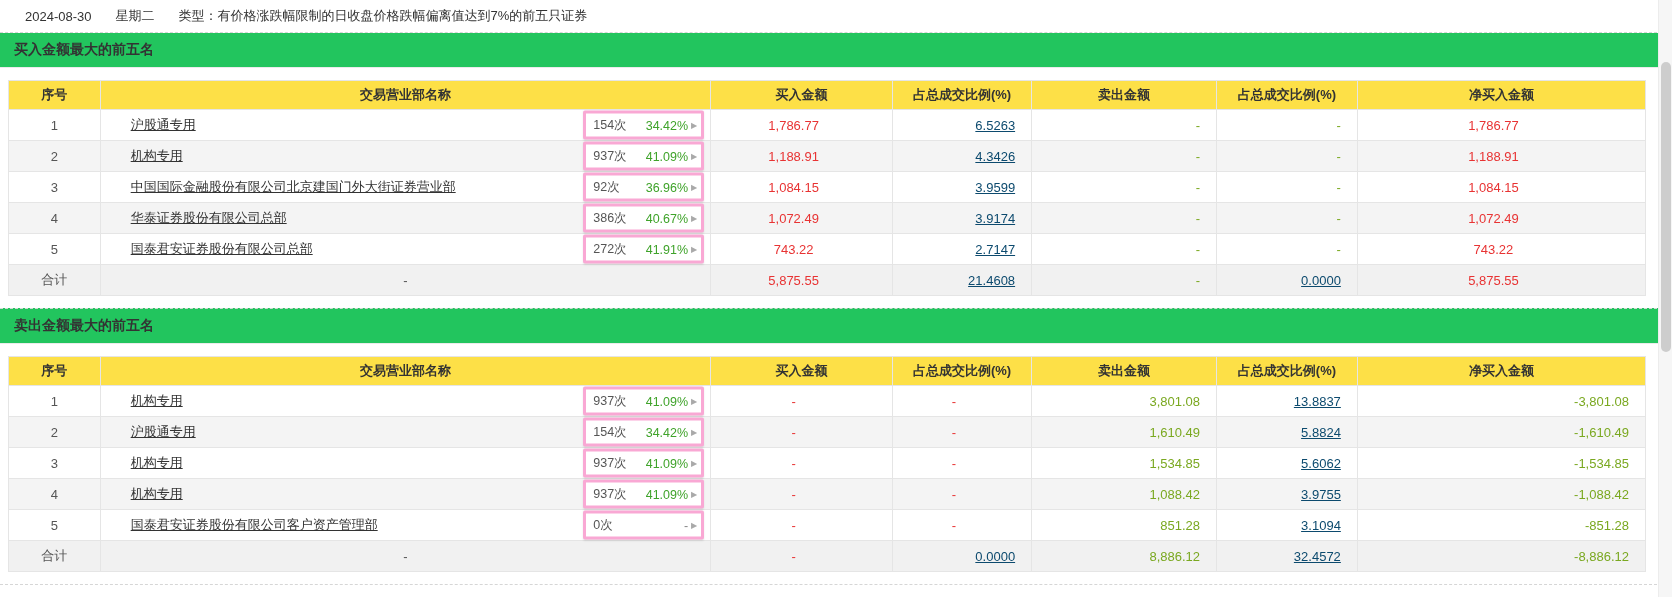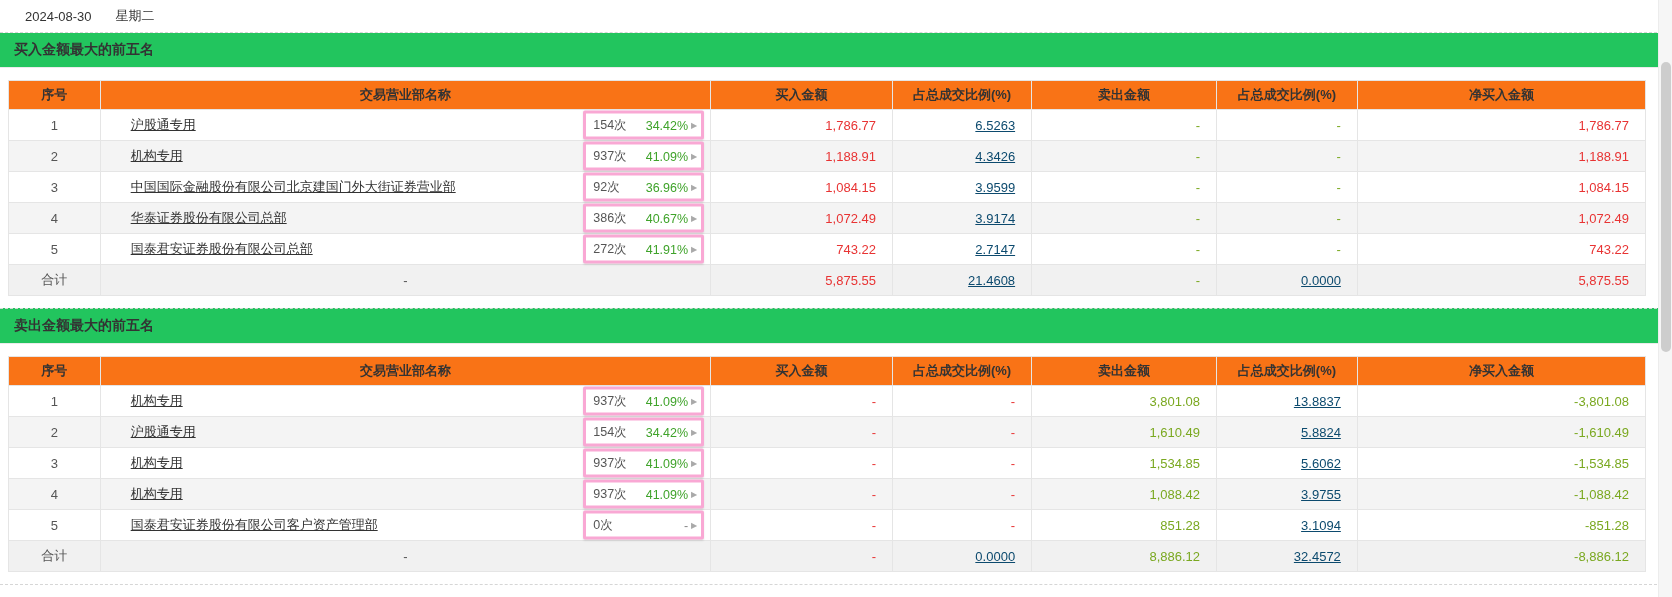--- a/index.html
+++ b/index.html
@@ -18,28 +18,28 @@
   
   .strip{
     background:#22c55e;border-bottom:1px solid #ebebeb;
     padding:8px 14px;font-size:14px;font-weight:bold;color:#333;
   }
   .strip.dotted-top{border-top:1px dashed #d6d6d6;}
   
   .tbl-wrap{margin:12px 26px 12px 8px;}
   table{width:100%;border-collapse:collapse;table-layout:fixed;font-size:13px;background:#fff;}
   th,td{border:1px solid #e5e5e5;height:30px;padding:0;}
-  th{font-weight:bold;color:#333;background:#f97316;font-size:13px;height:28px;}
+  th{font-weight:bold;color:#333;background:#fde047;font-size:13px;height:28px;}
   tbody tr:nth-child(even) td{background:#f4f4f4;}
   tbody tr.total-row td{background:#f1f1f1;}
   .c-no{text-align:center;color:#555;}
   .c-name{text-align:left;padding-left:30px;position:relative;text-decoration:underline;}
   .c-name-total{text-align:center;color:#555;}
   .num{text-align:right;padding-right:16px;}
-  .red{color:#e83333;}
+  .red{color:#e83333;text-align:center;}
   .green{color:#7aa820;}
   .dark{color:#0c4a6e;text-decoration:underline;}
   
   .badge{
     position:absolute;right:6px;top:50%;transform:translateY(-50%);
     width:104px;display:flex;align-items:center;
     border:3px solid #f9a8d4;border-radius:2px;background:#fff;
     box-shadow:0 1px 2px rgba(0,0,0,.10);
     padding:3px 4px 3px 7px;font-size:12.5px;cursor:pointer;
   }
@@ -55,20 +55,21 @@
   
   col.w-no{width:5.6%;} col.w-name{width:37.3%;} col.w-buy{width:11.1%;}
   col.w-br{width:8.5%;} col.w-sell{width:11.3%;} col.w-sr{width:8.6%;} col.w-net{width:17.6%;}
 </style>
 </head>
 <body>
 
 <div class="topbar">
   <span>2024-08-30</span>
   <span>星期二</span>
+  <span><span>类型：</span><span>有价格涨跌幅限制的日收盘价格跌幅偏离值达到7%的前五只证券</span></span>
 </div>
 
 <div class="strip">买入金额最大的前五名</div>
 
 <div class="tbl-wrap">
 <table>
   <colgroup>
     <col class="w-no">
         <col class="w-name">
         <col class="w-buy">

